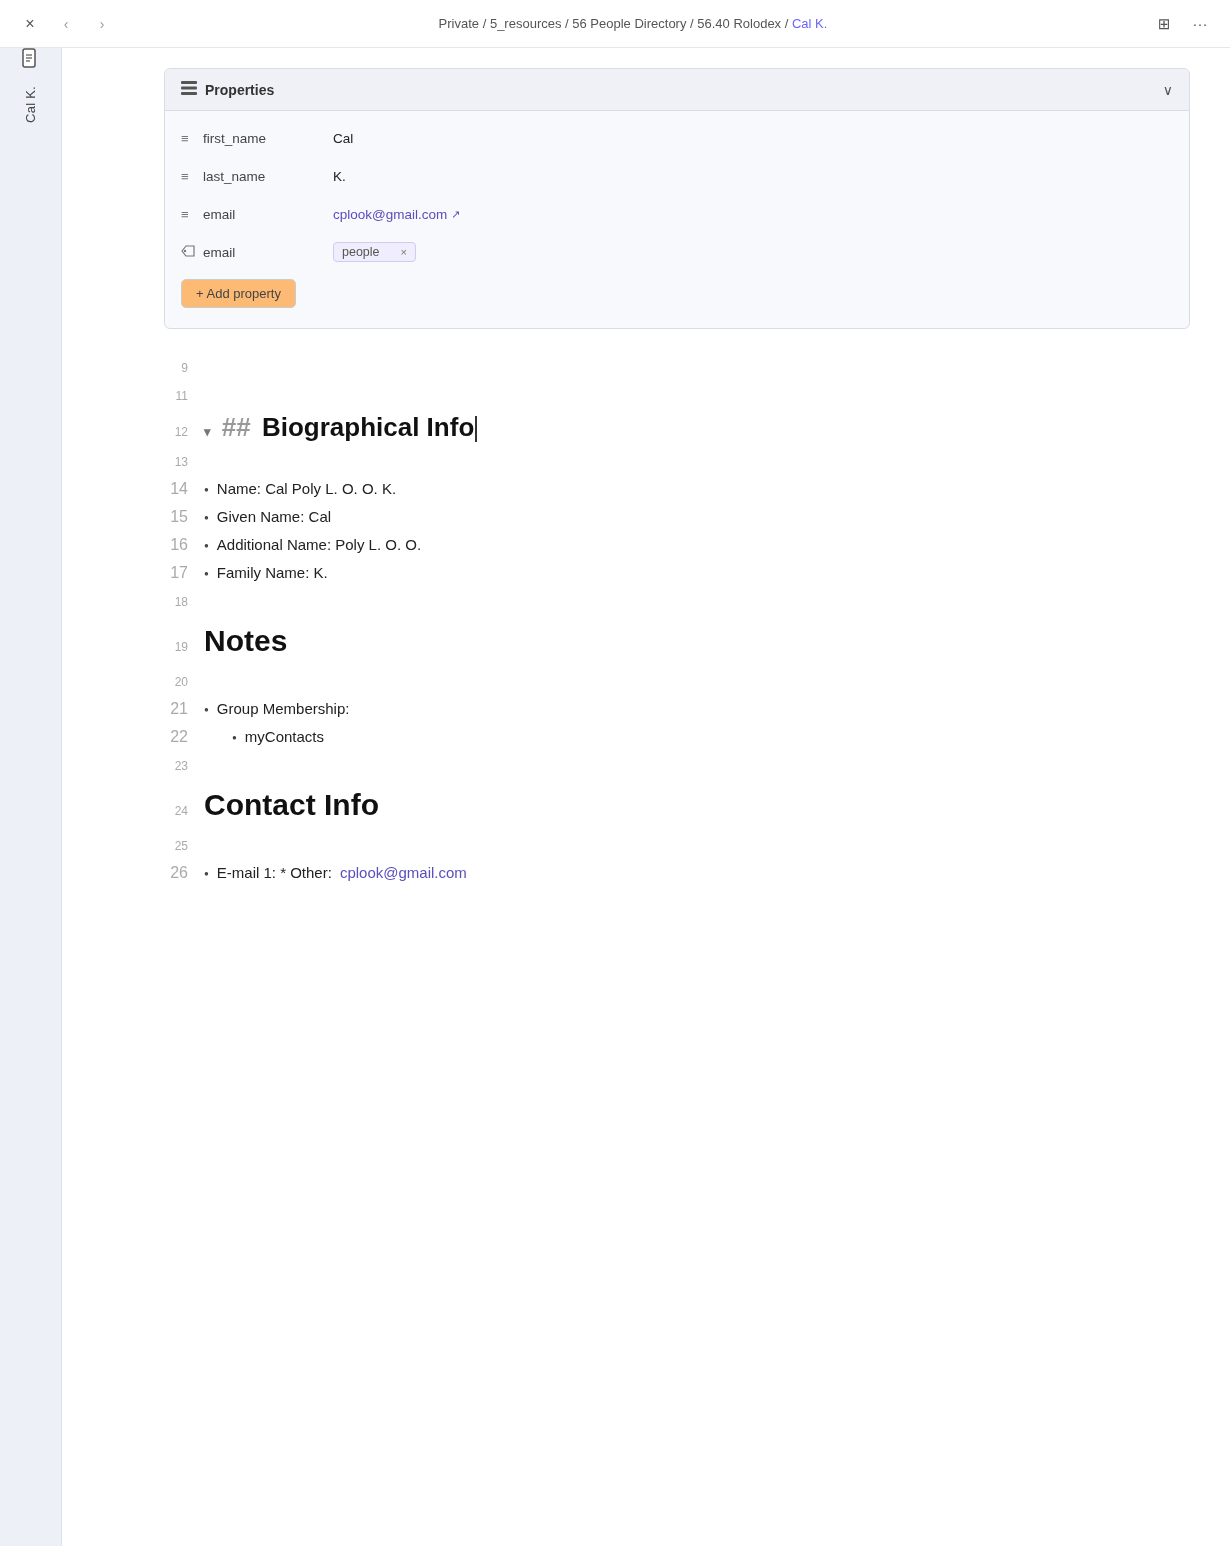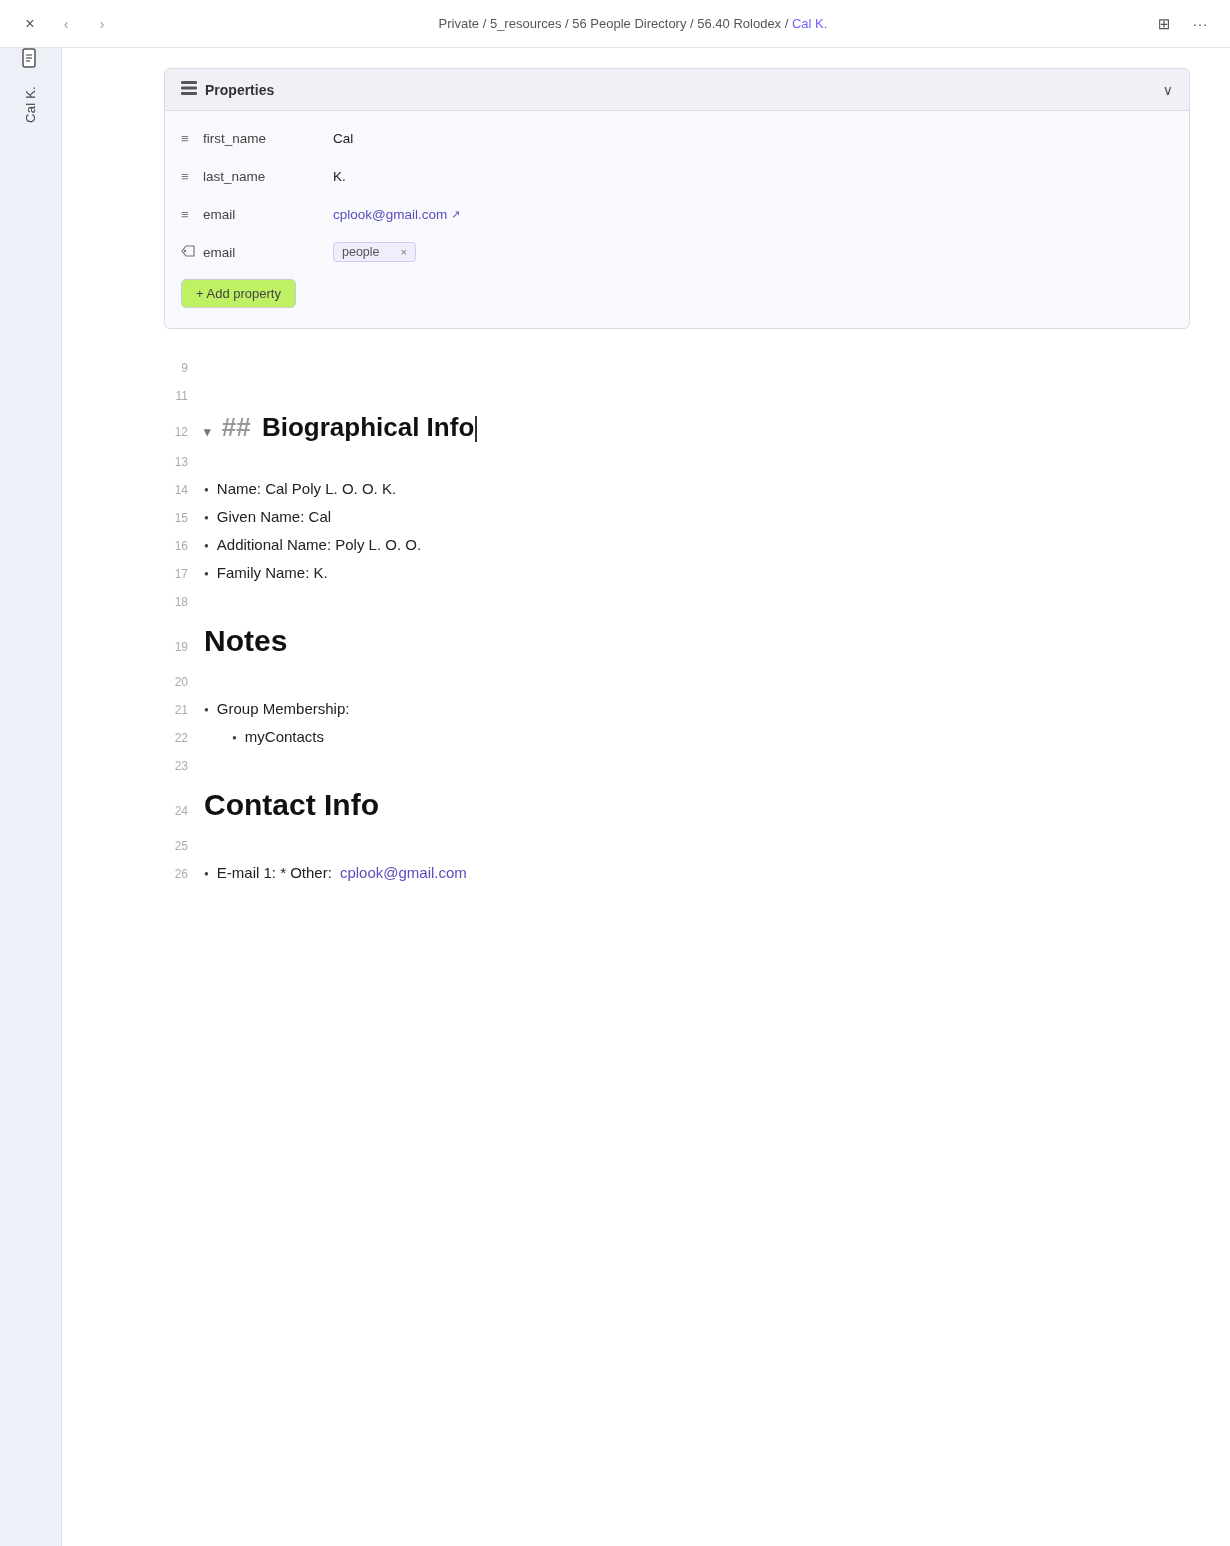--- a/index.html
+++ b/index.html
@@ -248,21 +248,21 @@
     }
 
     .add-property-btn {
       display: inline-flex;
       align-items: center;
       gap: 6px;
       margin: 8px 16px 12px 16px;
       padding: 6px 14px;
       border: 1px solid #ccc;
       border-radius: 5px;
-      background: #bef264;
+      background: #fdba74;
       font-size: 13px;
       color: #444;
       cursor: pointer;
     }
 
     
     .doc-line {
       display: flex;
       align-items: baseline;
       min-height: 28px;
@@ -317,21 +317,21 @@
       display: flex;
       align-items: baseline;
       min-height: 28px;
       padding: 2px 0;
     }
 
     .bullet-line .line-number {
       width: 40px;
       text-align: right;
       padding-right: 16px;
-      font-size: 12px;
+      font-size: 16px;
       color: #aaa;
       flex-shrink: 0;
     }
 
     .bullet-content {
       flex: 1;
       font-size: 15px;
       color: #222;
       line-height: 1.6;
       display: flex;

